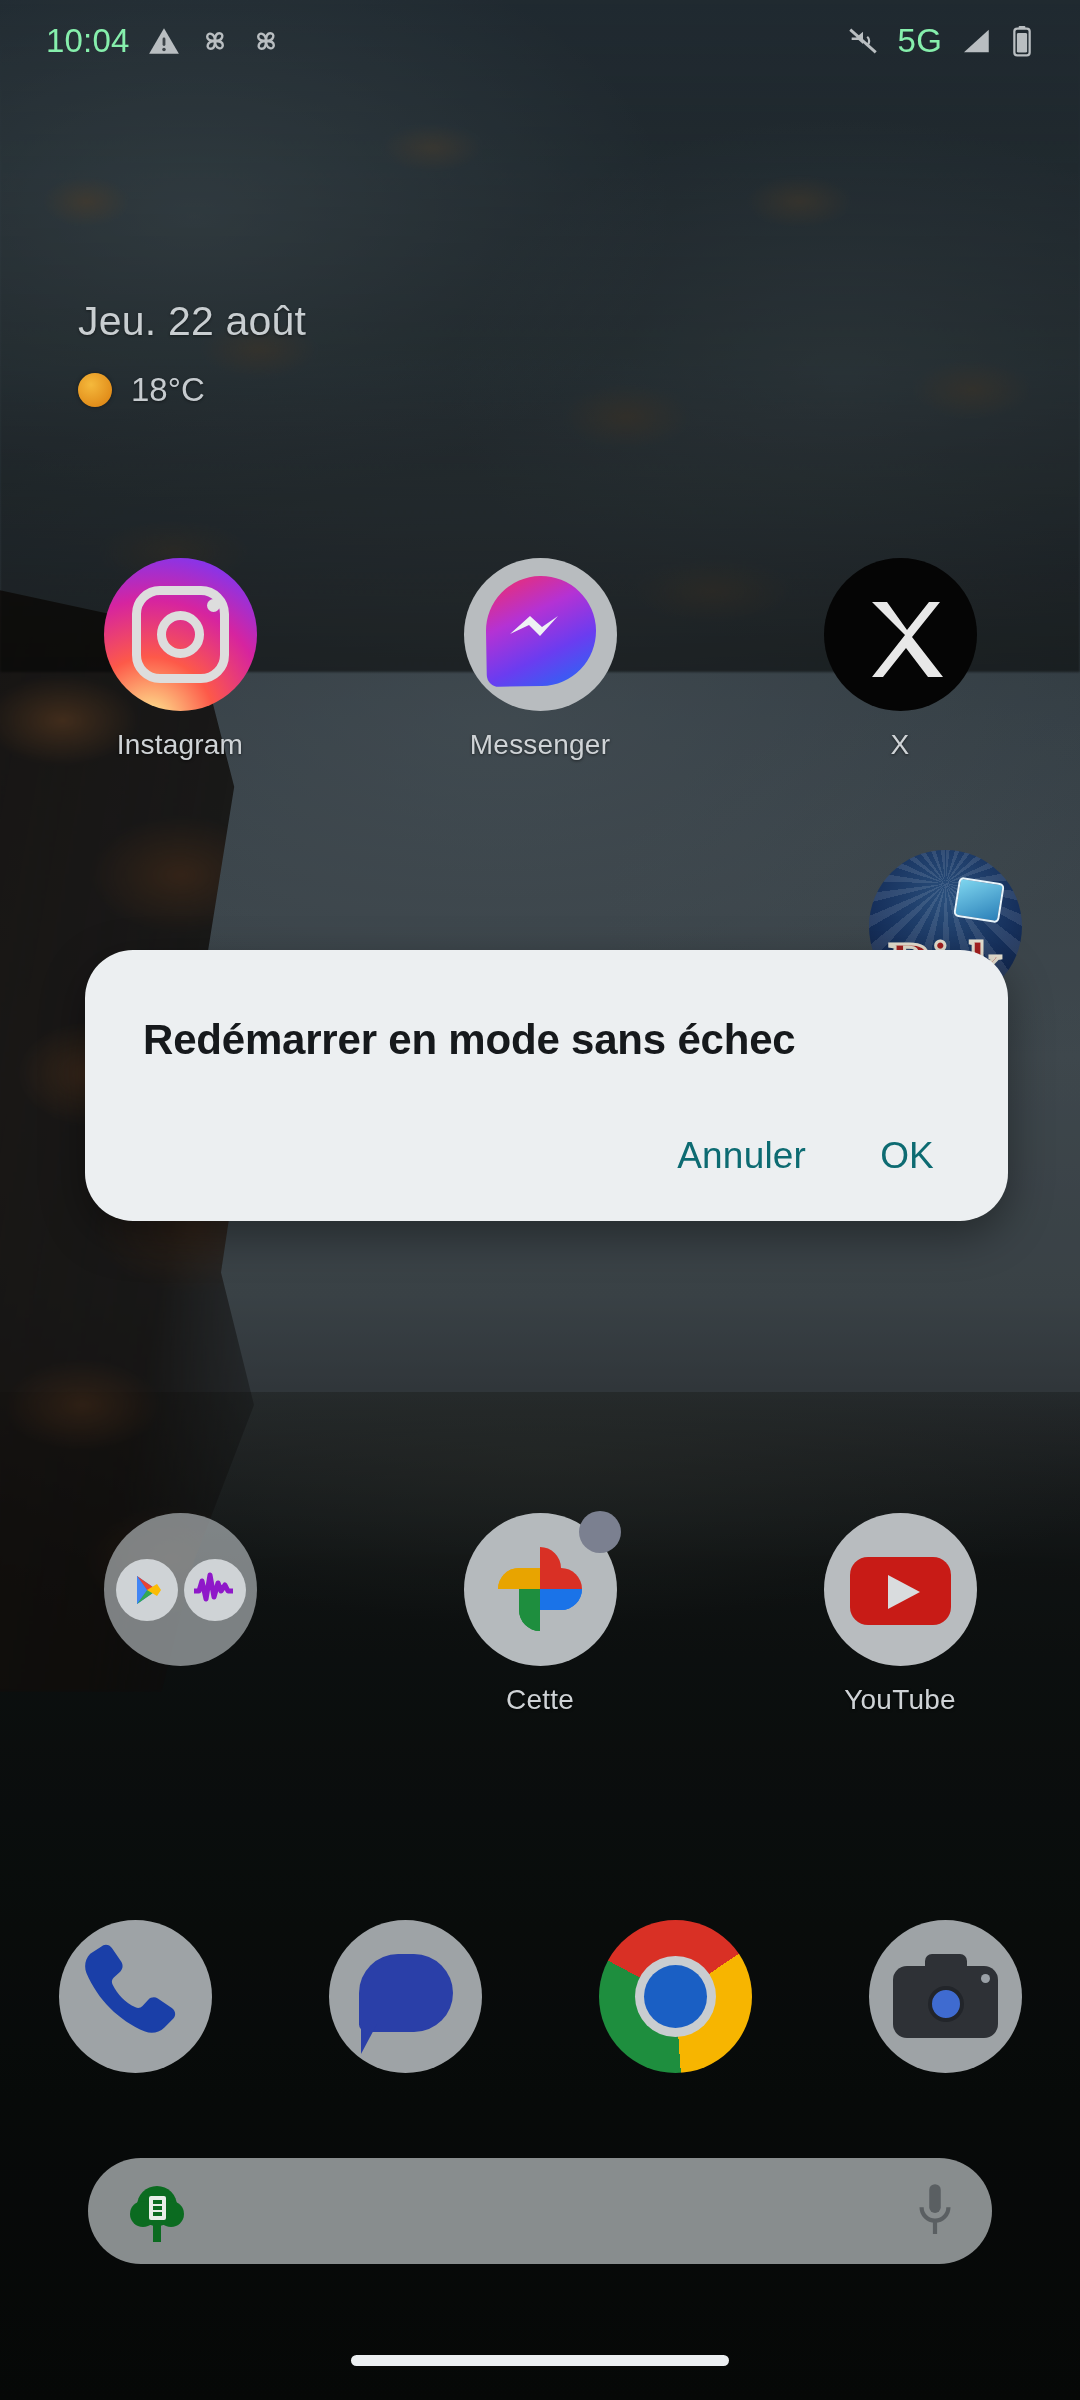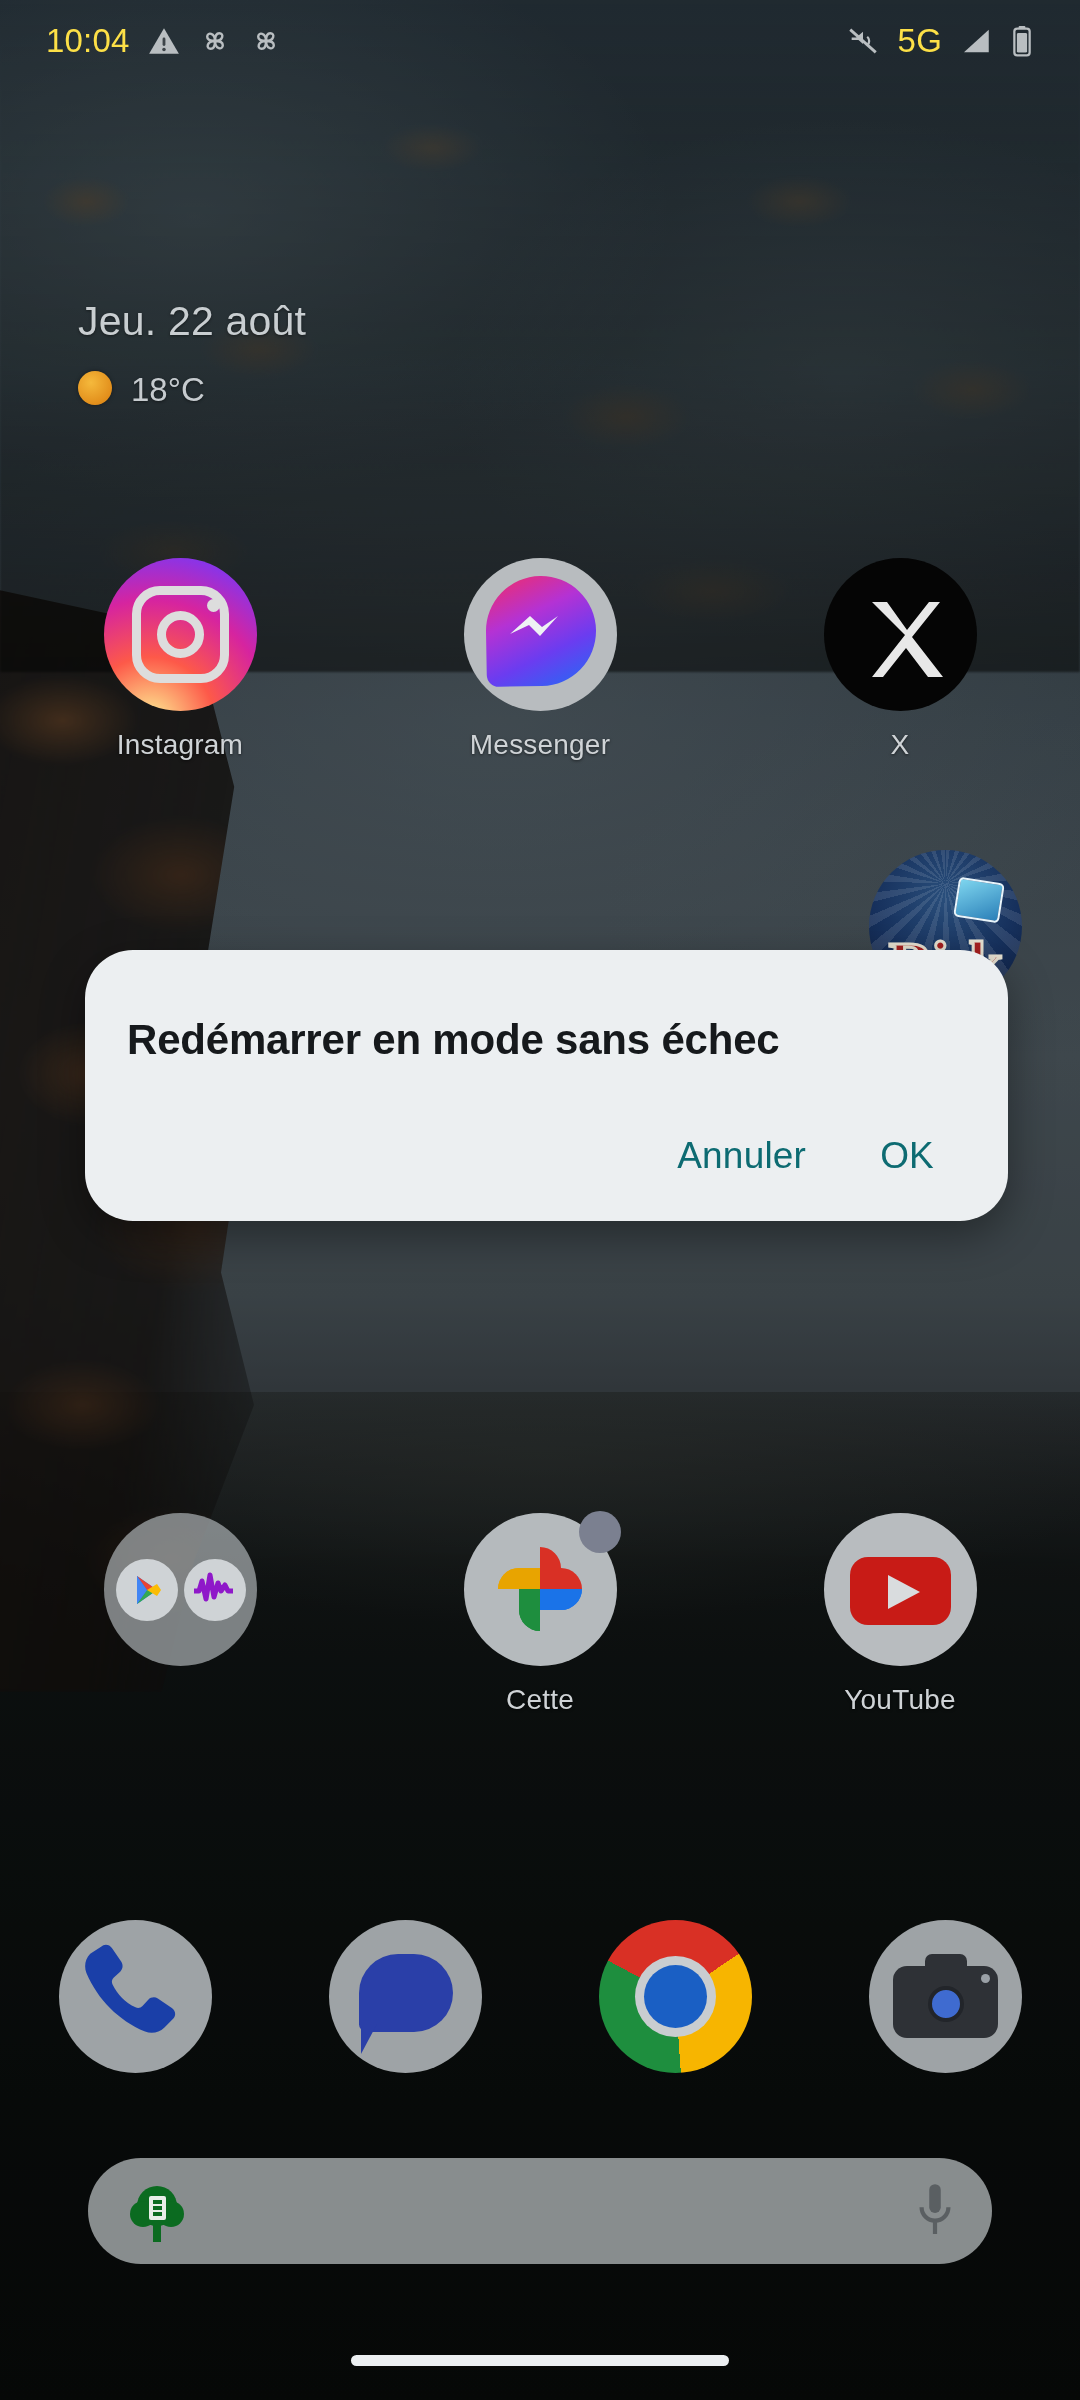--- a/index.html
+++ b/index.html
@@ -71,27 +71,27 @@
   
   .wp-dim{ background:rgba(0,0,0,.34); }
 
   
   #statusbar{
     position:absolute; top:0; left:0; right:0; height:82px;
     display:flex; align-items:center; justify-content:space-between;
     padding:0 46px; color:#c8cdd0; z-index:6;
   }
   .sb-left,.sb-right{ display:flex; align-items:center; gap:17px; }
-  .sb-time{ font-size:33px; letter-spacing:.2px; color:#fde047; }
+  .sb-time{ font-size:33px; letter-spacing:.2px; color:#86efac; }
   .sb-ico{ display:block; }
 
   
   #glance{ position:absolute; top:270px; left:78px; z-index:5; }
   .g-date{ font-size:41px; color:#c9ced1; letter-spacing:.2px; text-shadow:0 1px 3px rgba(0,0,0,.45);margin-top:28px; }
-  .g-weather{ display:flex; align-items:flex-start; gap:19px; margin-top:26px; }
+  .g-weather{ display:flex; align-items:center; gap:19px; margin-top:26px; }
   .g-sun{
     width:34px;height:34px;border-radius:50%;
     background:radial-gradient(circle at 38% 34%, #f5b93c, #e08a18 78%);
     box-shadow:0 0 4px rgba(0,0,0,.4);
   }
   .g-temp{ font-size:33px; color:#c6cbcf; text-shadow:0 1px 3px rgba(0,0,0,.45); }
 
   
   .row{ position:absolute; left:0; right:0; display:flex; z-index:4; }
   .cell{ flex:1; display:flex; flex-direction:column; align-items:center; }
@@ -198,21 +198,21 @@
   
   #gesture{
     position:absolute; left:50%; transform:translateX(-50%); bottom:34px;
     width:378px; height:11px; border-radius:7px; background:#eceff1; z-index:6;
   }
 
   
   #dialog{
     position:absolute; left:85px; top:950px; width:923px;
     background:#eceff1; border-radius:48px; z-index:10;
-    padding:66px 58px 34px 42px;
+    padding:66px 58px 34px 58px;
     box-shadow:0 14px 44px rgba(0,0,0,.38);
   }
   .dlg-title{
     font-size:42px; font-weight:bold; color:#16191c; letter-spacing:-.2px;
     line-height:1.12;
   }
   .dlg-msg{
     margin-top:42px; font-size:37px; line-height:1.40; color:#20242a;
     letter-spacing:-.1px;
   }

